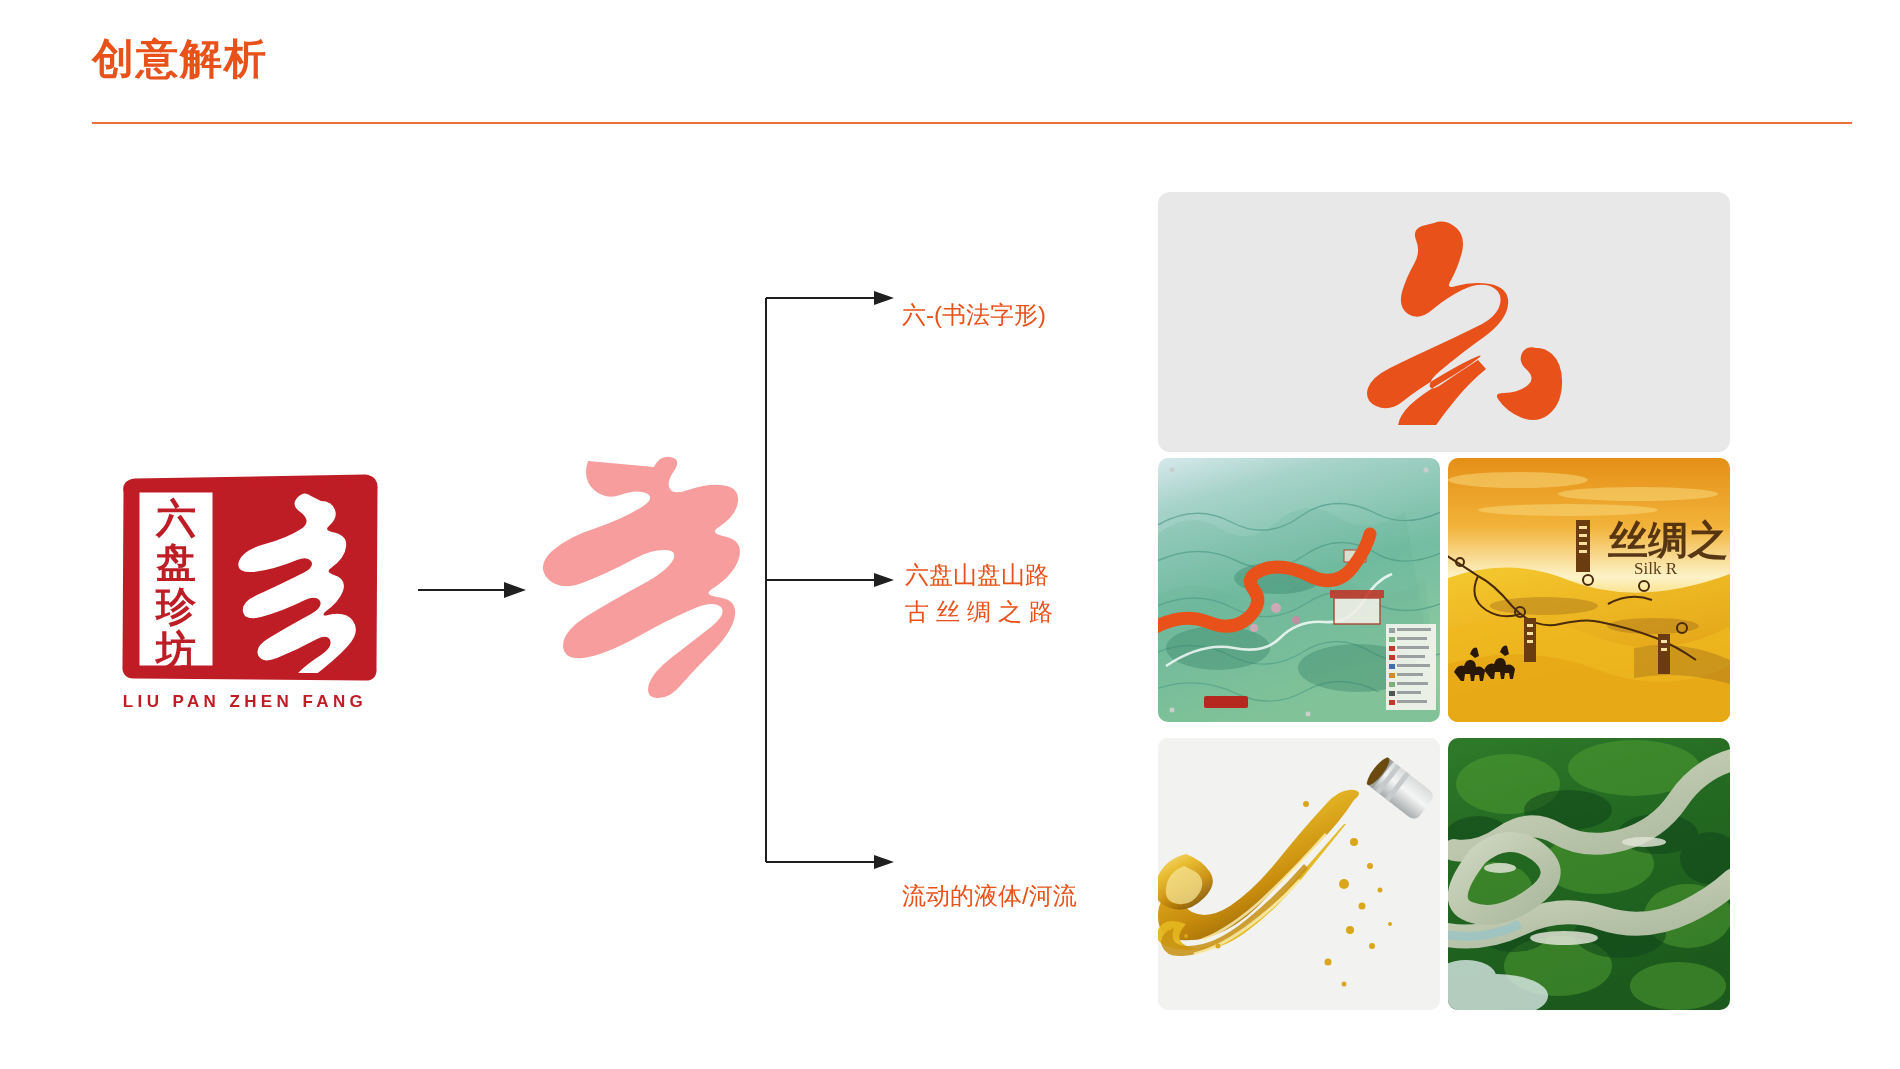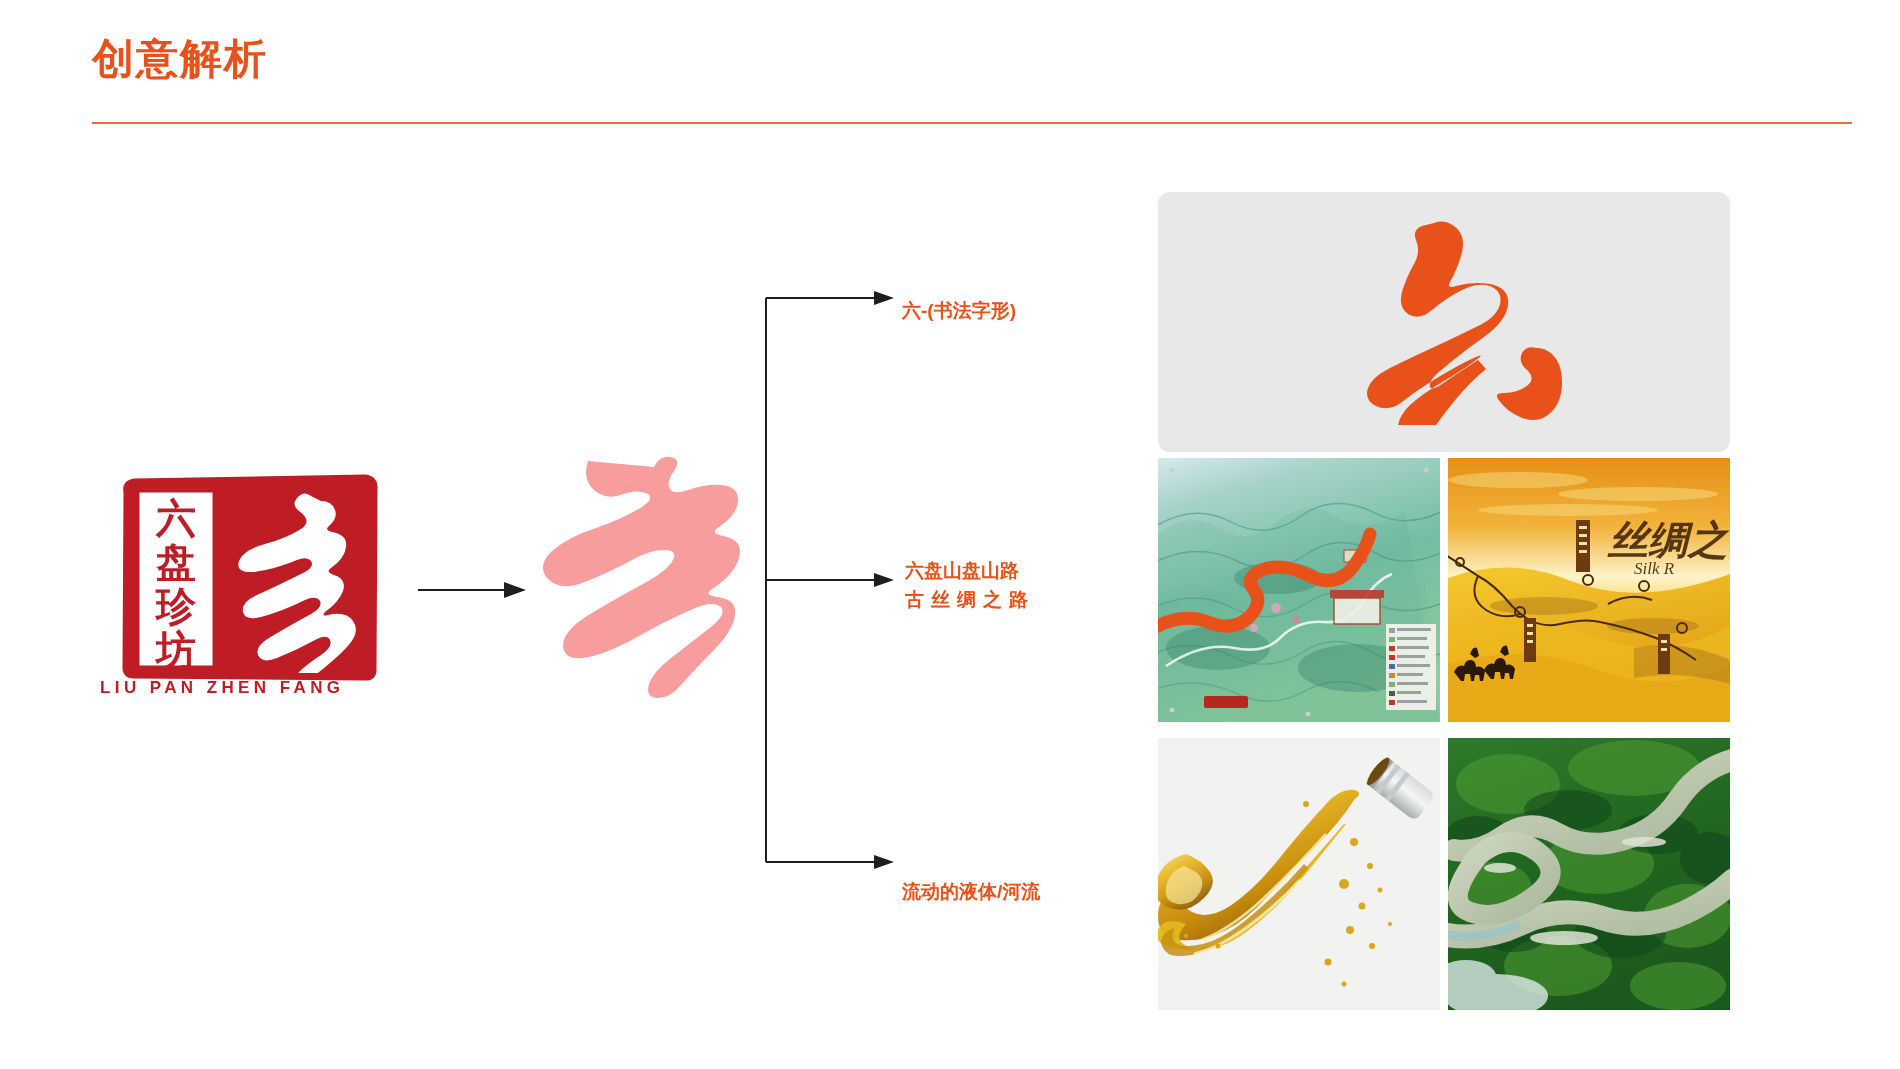--- a/index.html
+++ b/index.html
@@ -23,58 +23,59 @@
   }
   
   .logo-block{
     position:absolute;left:100px;top:470px;width:290px;height:270px;
   }
   .seal{
     position:absolute;left:15px;top:0;width:265px;height:215px;
   }
   .seal svg{display:block;width:100%;height:100%;}
   .logo-latin{
-    position:absolute;left:0;top:208px;width:290px;
+    position:absolute;left:0;top:222px;width:290px;
+    text-align:center;
     color:#bf1d26;font-size:17px;font-weight:700;
     letter-spacing:4.4px;
     white-space:nowrap;
   }
   
   .main-arrow{
     position:absolute;left:418px;top:578px;width:110px;height:24px;
   }
   
   .pink-mark{
     position:absolute;left:500px;top:445px;width:300px;height:320px;
   }
   .pink-mark svg{display:block;width:100%;height:100%;}
   
   .bracket{
     position:absolute;left:760px;top:290px;width:140px;height:600px;
   }
   
   .branch-label{
     position:absolute;
-    color:#e8521a;font-size:19px;font-weight:700;
+    color:#e8521a;font-size:24px;font-weight:400;
     line-height:1.55;white-space:nowrap;
   }
   .branch-label.l1{left:902px;top:296px;}
   .branch-label.l2{left:905px;top:556px;}
   .branch-label.l3{left:902px;top:877px;}
   .label-line2-spaced{letter-spacing:7px;}
   
   .panel-calli{
     position:absolute;left:1158px;top:192px;width:572px;height:260px;
     background:#e8e8e8;border-radius:12px;
     display:flex;align-items:center;justify-content:center;
   }
   .panel-calli svg{display:block;width:260px;height:205px;}
 
   .thumb{
-    position:absolute;border-radius:0;overflow:hidden;font-style:italic;
+    position:absolute;border-radius:10px;overflow:hidden;
   }
   .thumb-inner{width:100%;height:100%;display:block;}
 
   .thumb.mountain{left:1158px;top:458px;width:282px;height:264px;}
   .thumb.silk{left:1448px;top:458px;width:282px;height:264px;}
   .thumb.oil{left:1158px;top:738px;width:282px;height:272px;background:#f2f2f0;}
   .thumb.river{left:1448px;top:738px;width:282px;height:272px;}
 
   svg{shape-rendering:geometricPrecision;}
 </style>

